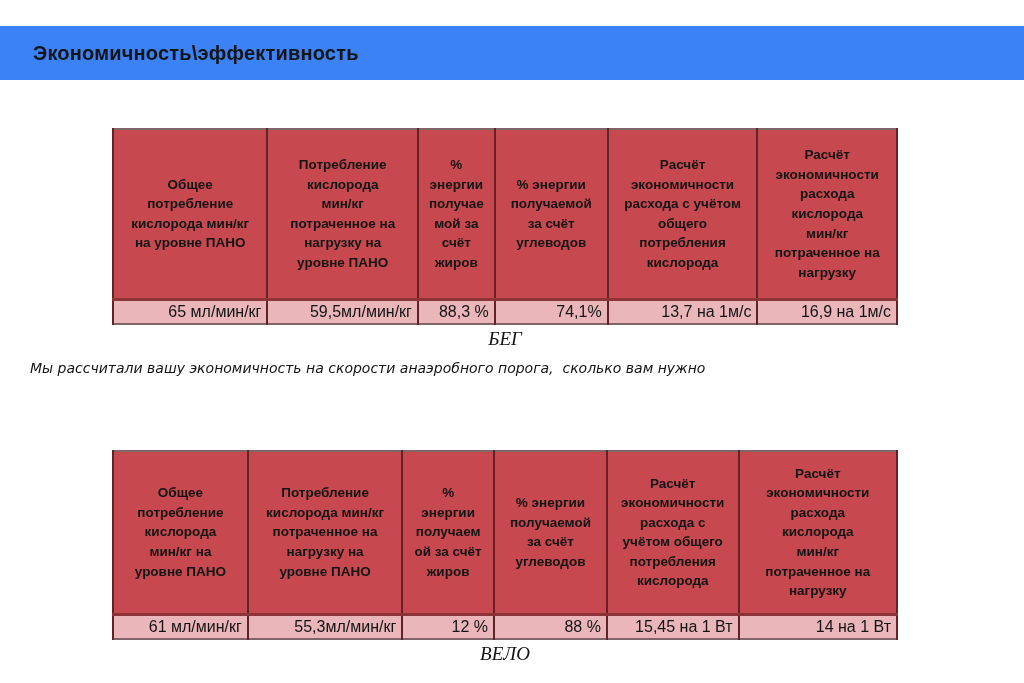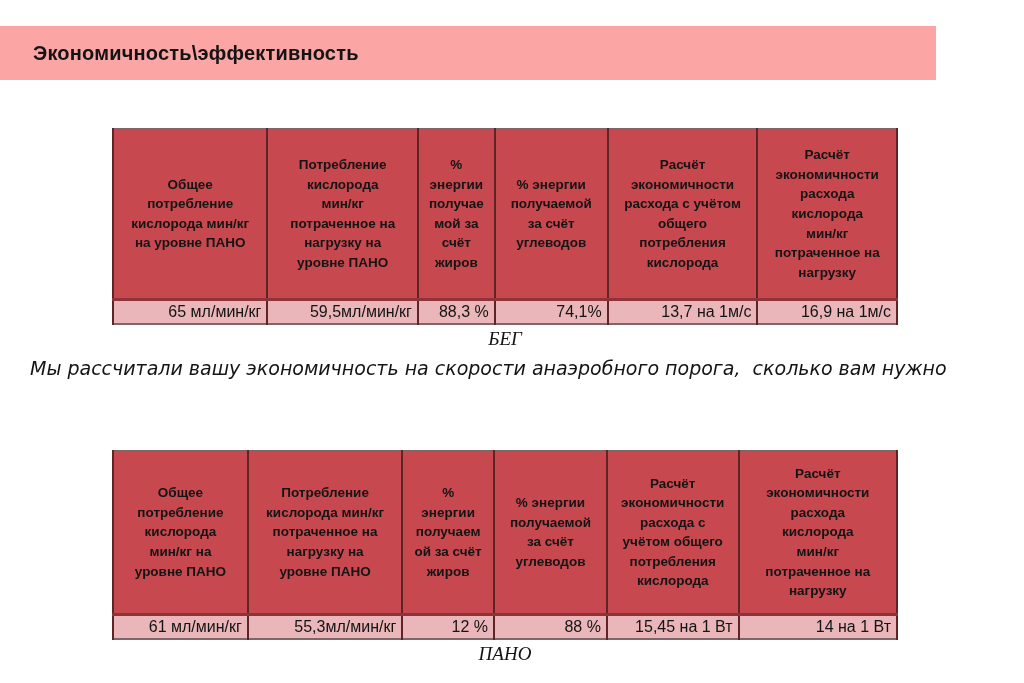--- a/index.html
+++ b/index.html
@@ -1,22 +1,22 @@
 <!DOCTYPE html>
 <html><head>
 <meta charset="utf-8">
 <style>
   html,body{margin:0;padding:0;}
   body{
     width:1024px;height:683px;position:relative;overflow:hidden;
     background:#ffffff;font-family:"Liberation Sans",sans-serif;color:#111;
   }
   .title-band{
-    position:absolute;left:0;top:26px;width:936px;height:54px;
-    background:#fca5a5;display:flex;align-items:center;
+    position:absolute;left:0;top:26px;width:1024px;height:54px;
+    background:#3b82f6;display:flex;align-items:center;
   }
   .title-band h1{
     margin:0 0 0 33px;font-size:20px;font-weight:bold;color:#141414;letter-spacing:.2px;
   }
   .tbl{position:absolute;left:112px;width:786px;}
   .tbl-run{top:128px;}
   .tbl-bike{top:450px;}
   table{
     width:100%;border-collapse:collapse;table-layout:fixed;
     border:2px solid #7e6668;
@@ -36,21 +36,21 @@
   .tbl-run tr.head{height:170px;}
   .tbl-bike tr.head{height:163px;}
   tr.vals{height:24px;}
   .caption{
     text-align:center;margin-top:3px;
     font-family:Liberation Serif, serif;font-style:italic;font-size:19px;color:#141414;
   }
   .para{
     position:absolute;left:30px;top:355px;width:985px;
     font-family:"DejaVu Sans",sans-serif;font-style:italic;
-    font-size:19px;line-height:27px;color:#141414;
+    font-size:14px;line-height:27px;color:#141414;
   }
   .para-line{display:block;white-space:pre-wrap;}
 </style>
 </head>
 <body>
 
 <header class="title-band">
   <h1>Экономичность\эффективность</h1>
 </header>
 
@@ -165,14 +165,14 @@
       <tr class="vals">
         <td>61 мл/мин/кг</td>
         <td>55,3мл/мин/кг</td>
         <td>12 %</td>
         <td>88 %</td>
         <td>15,45 на 1 Вт</td>
         <td>14 на 1 Вт</td>
       </tr>
     </tbody>
   </table>
-  <div class="caption">ПАНО</div>
+  <div class="caption">ВЕЛО</div>
 </section>
 
 </body></html>

